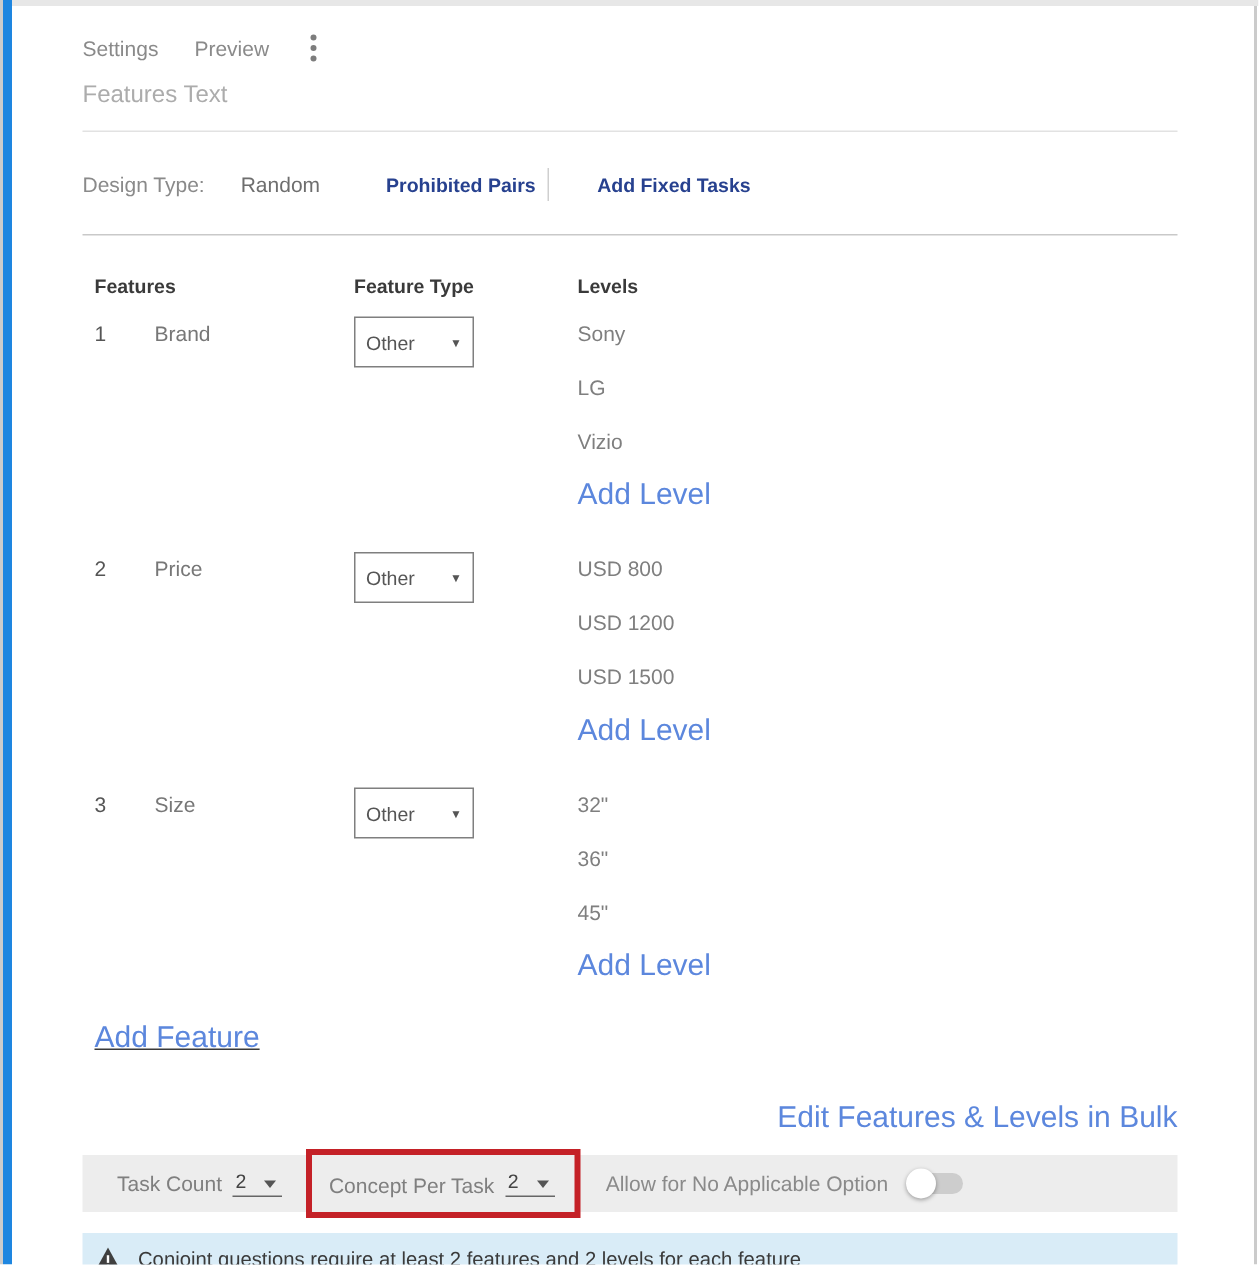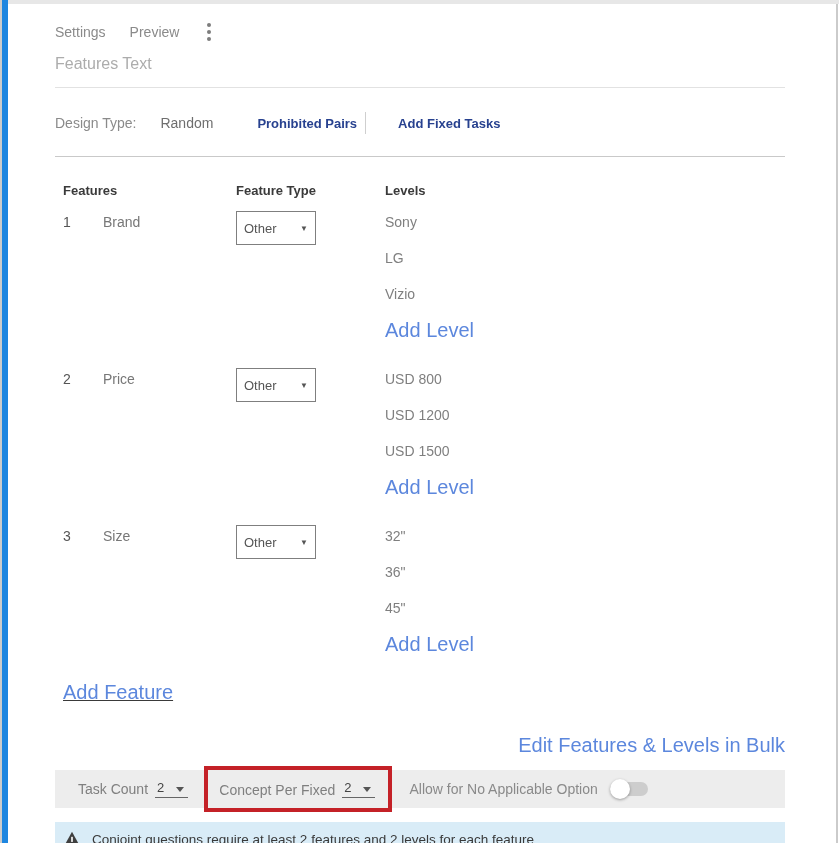--- a/index.html
+++ b/index.html
@@ -184,21 +184,21 @@
   </div>
 
   <div class="ctrl-bar">
     <span>Task Count</span>
     <span class="inline-select">
       <span class="v">2</span>
       <span class="arrow-down"></span>
     </span>
 
     <span class="red-box">
-      <span>Concept Per Fixed</span>
+      <span>Concept Per Task</span>
       <span class="inline-select">
         <span class="v">2</span>
         <span class="arrow-down"></span>
       </span>
     </span>
 
     <span class="na-label">Allow for No Applicable Option</span>
     <span class="toggle">
         <span class="knob"></span>
       </span>

